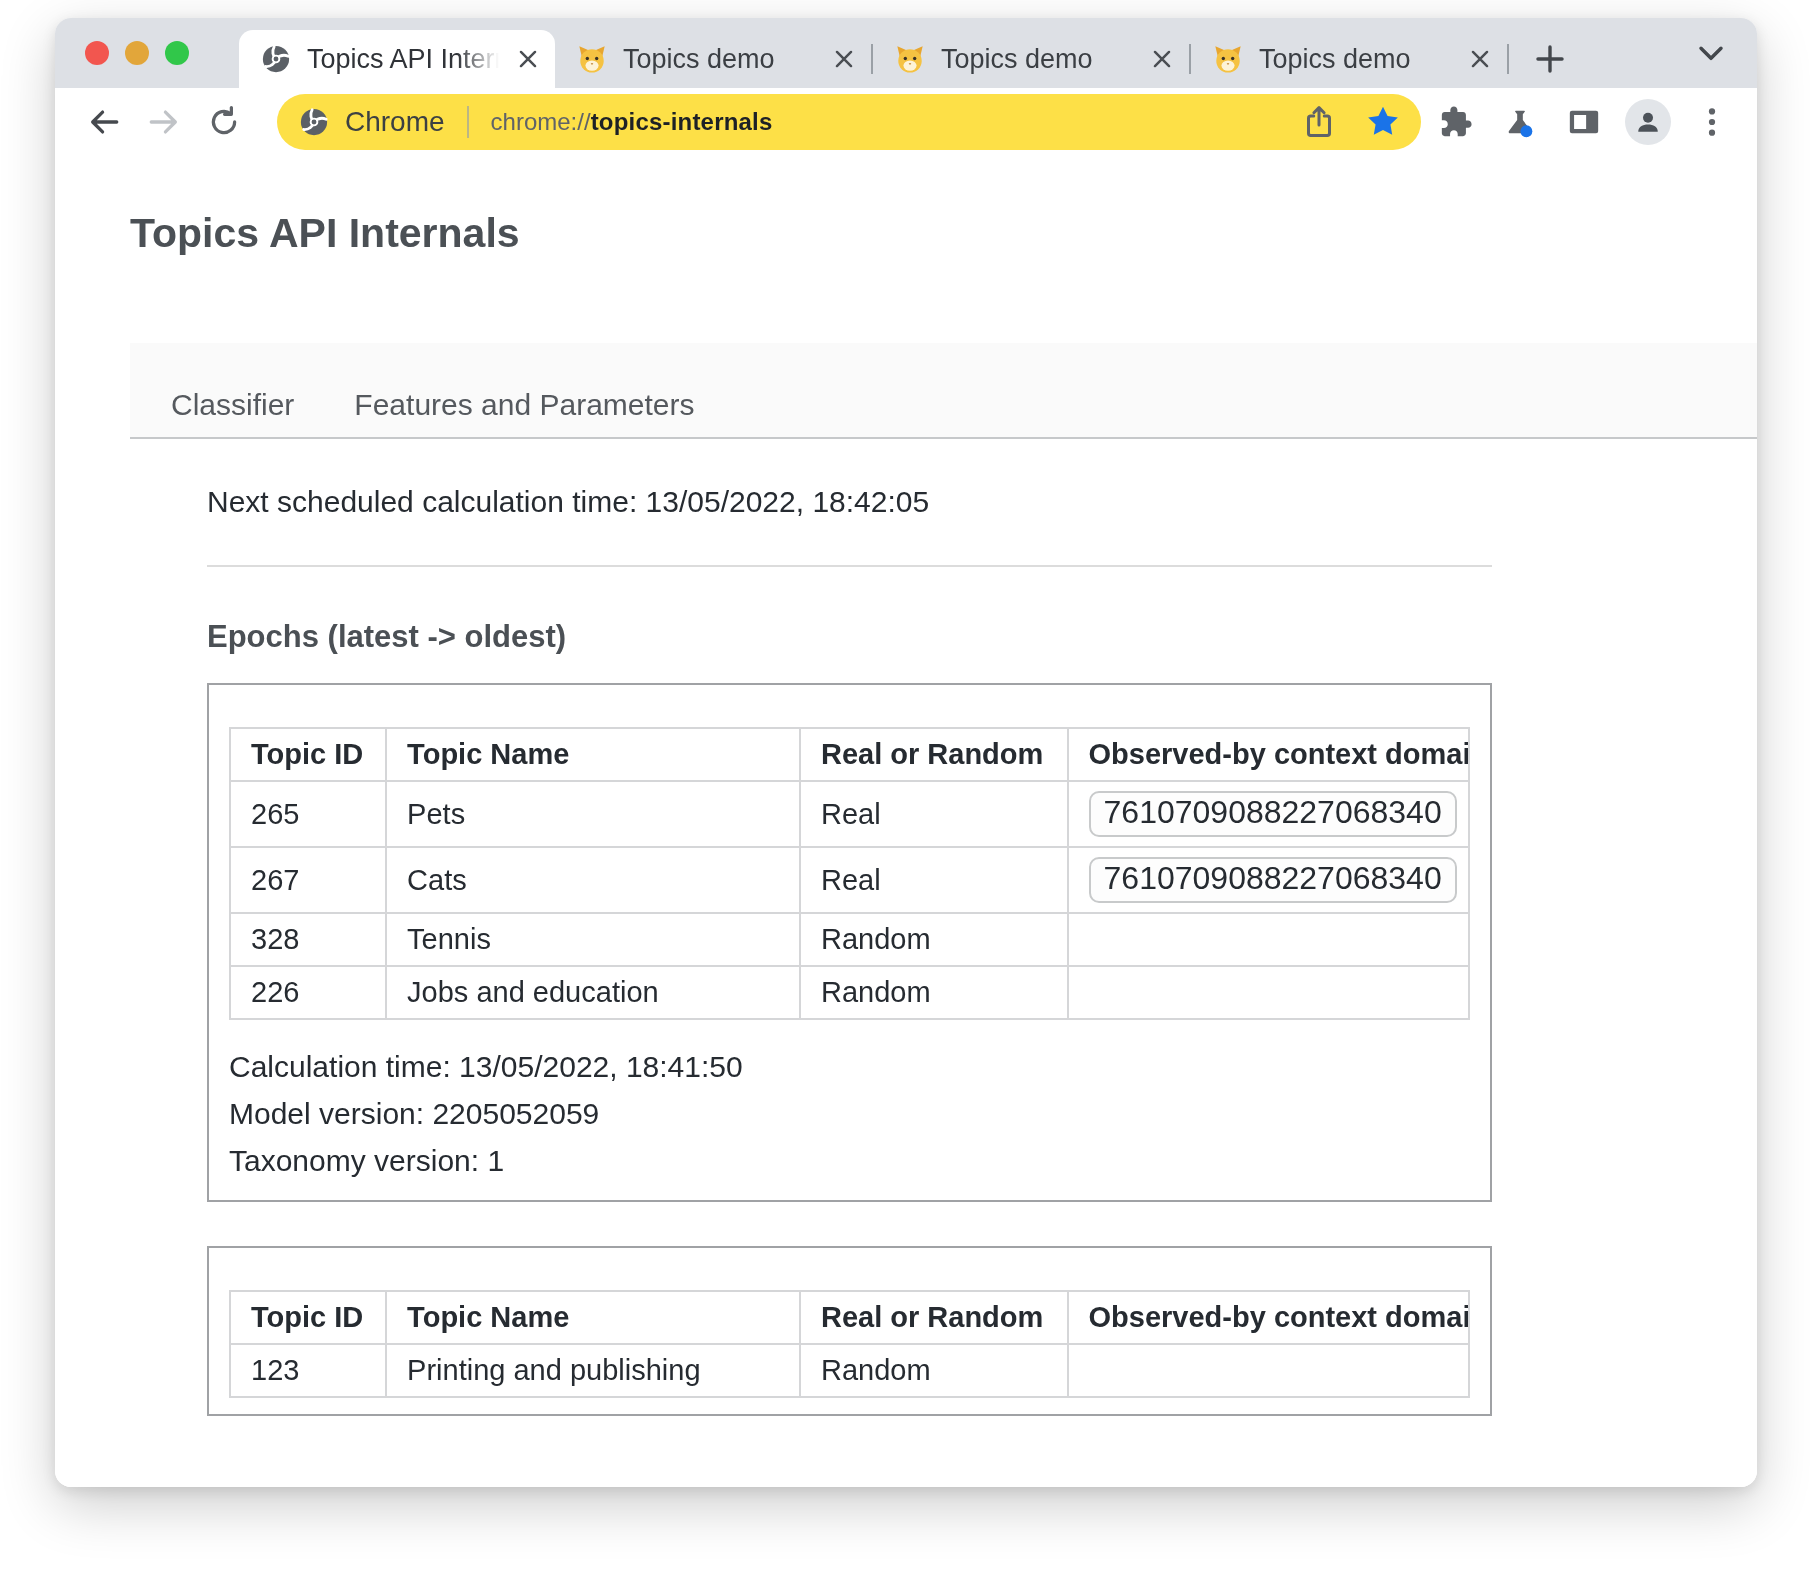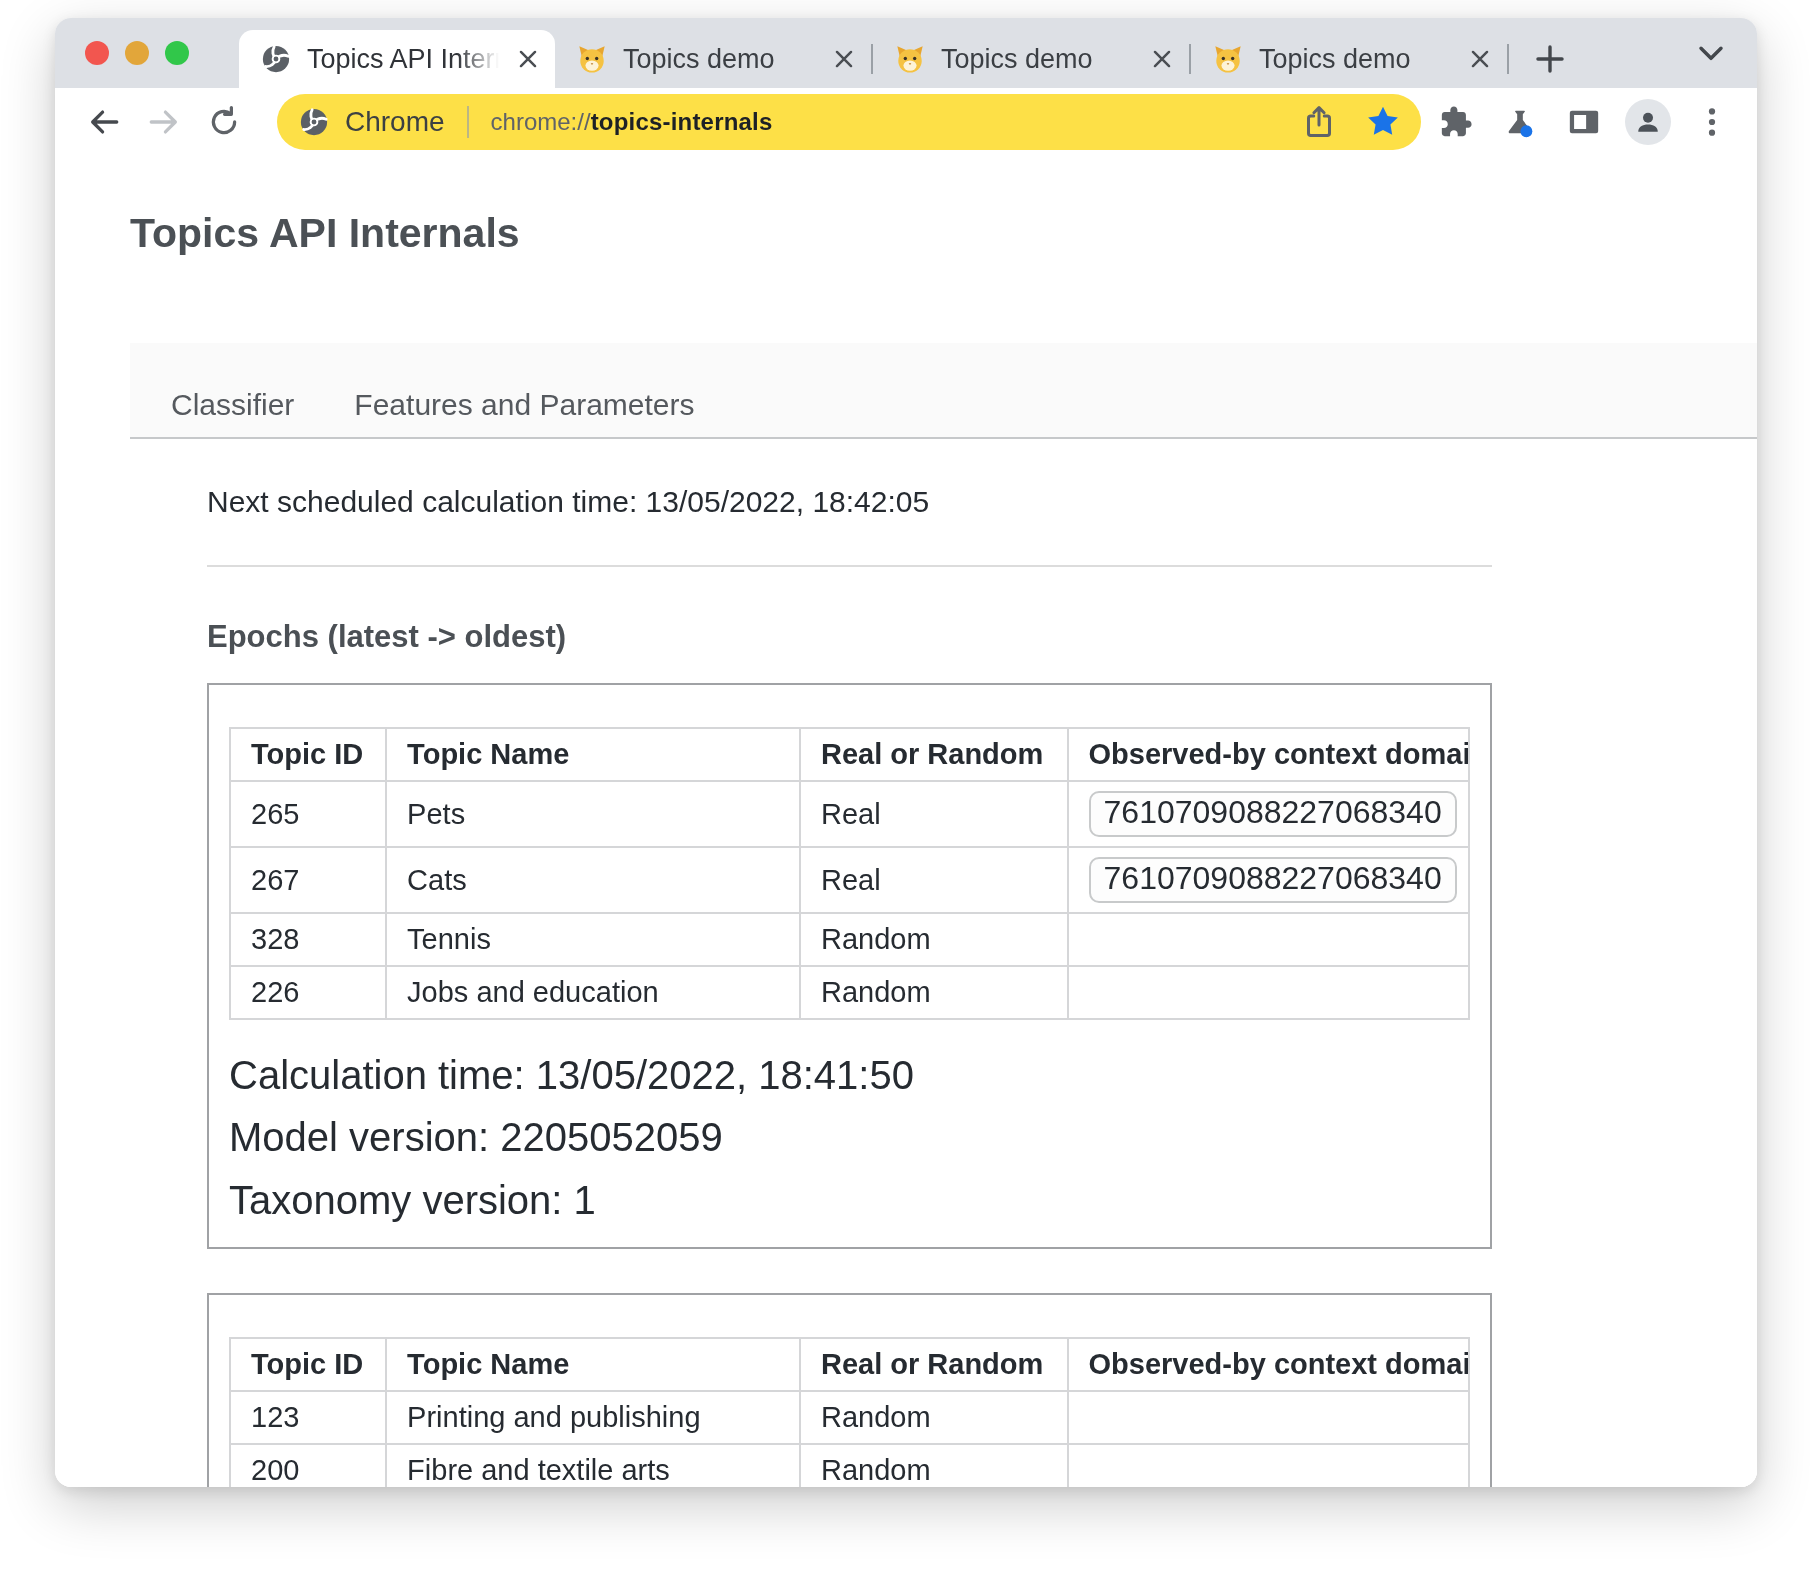--- a/index.html
+++ b/index.html
@@ -75,21 +75,21 @@
 
   .epoch { border:2px solid #a0a2a5; margin-top:28px; padding:42px 20px 16px 20px; background:#fff; }
   .epoch + .epoch { margin-top:44px; }
 
   table.etable { border-collapse:collapse; width:100%; table-layout:fixed; font-size:29px; color:#262b31; }
   .etable th, .etable td { border:2px solid #d5d6d8; padding:9px 20px; overflow:hidden; white-space:nowrap; }
   .etable th { font-weight:bold; text-align:left; }
   .etable td { text-align:left; }
   .chip { display:inline-block; border:2px solid #c8cacb; border-radius:10px; padding:1px 13px 4px;
           font-size:32px; color:#262b31; background:#fdfdfd; }
-  .einfo { margin-top:24px; font-size:40px; line-height:1.56; color:#262b31; }
+  .einfo { margin-top:24px; font-size:30px; line-height:1.56; color:#262b31; }
 </style>
 </head>
 <body>
 
 <svg width="0" height="0" style="position:absolute" aria-hidden="true">
   <defs>
     <symbol id="i-globe" viewBox="0 0 32 32">
       <circle cx="16" cy="16" r="14" fill="#5b6066"></circle>
       <g stroke="#fff" stroke-width="3" fill="none" stroke-linecap="round">
         <path d="M16 16 C20 12 24.5 11 29 13"></path>
@@ -359,26 +359,20 @@
                       <th>Observed-by context domains (hashed)</th>
                     </tr>
                   </thead>
                   <tbody>
                     <tr>
                       <td>123</td>
                       <td>Printing and publishing</td>
                       <td>Random</td>
                       <td></td>
                     </tr>
-                    <tr>
-                      <td>200</td>
-                      <td>Fibre and textile arts</td>
-                      <td>Random</td>
-                      <td></td>
-                    </tr>
                   </tbody>
                 </table>
               </div>
             </div>
         </div>
       </div>
     </div>
   </div>
 </div>
 

